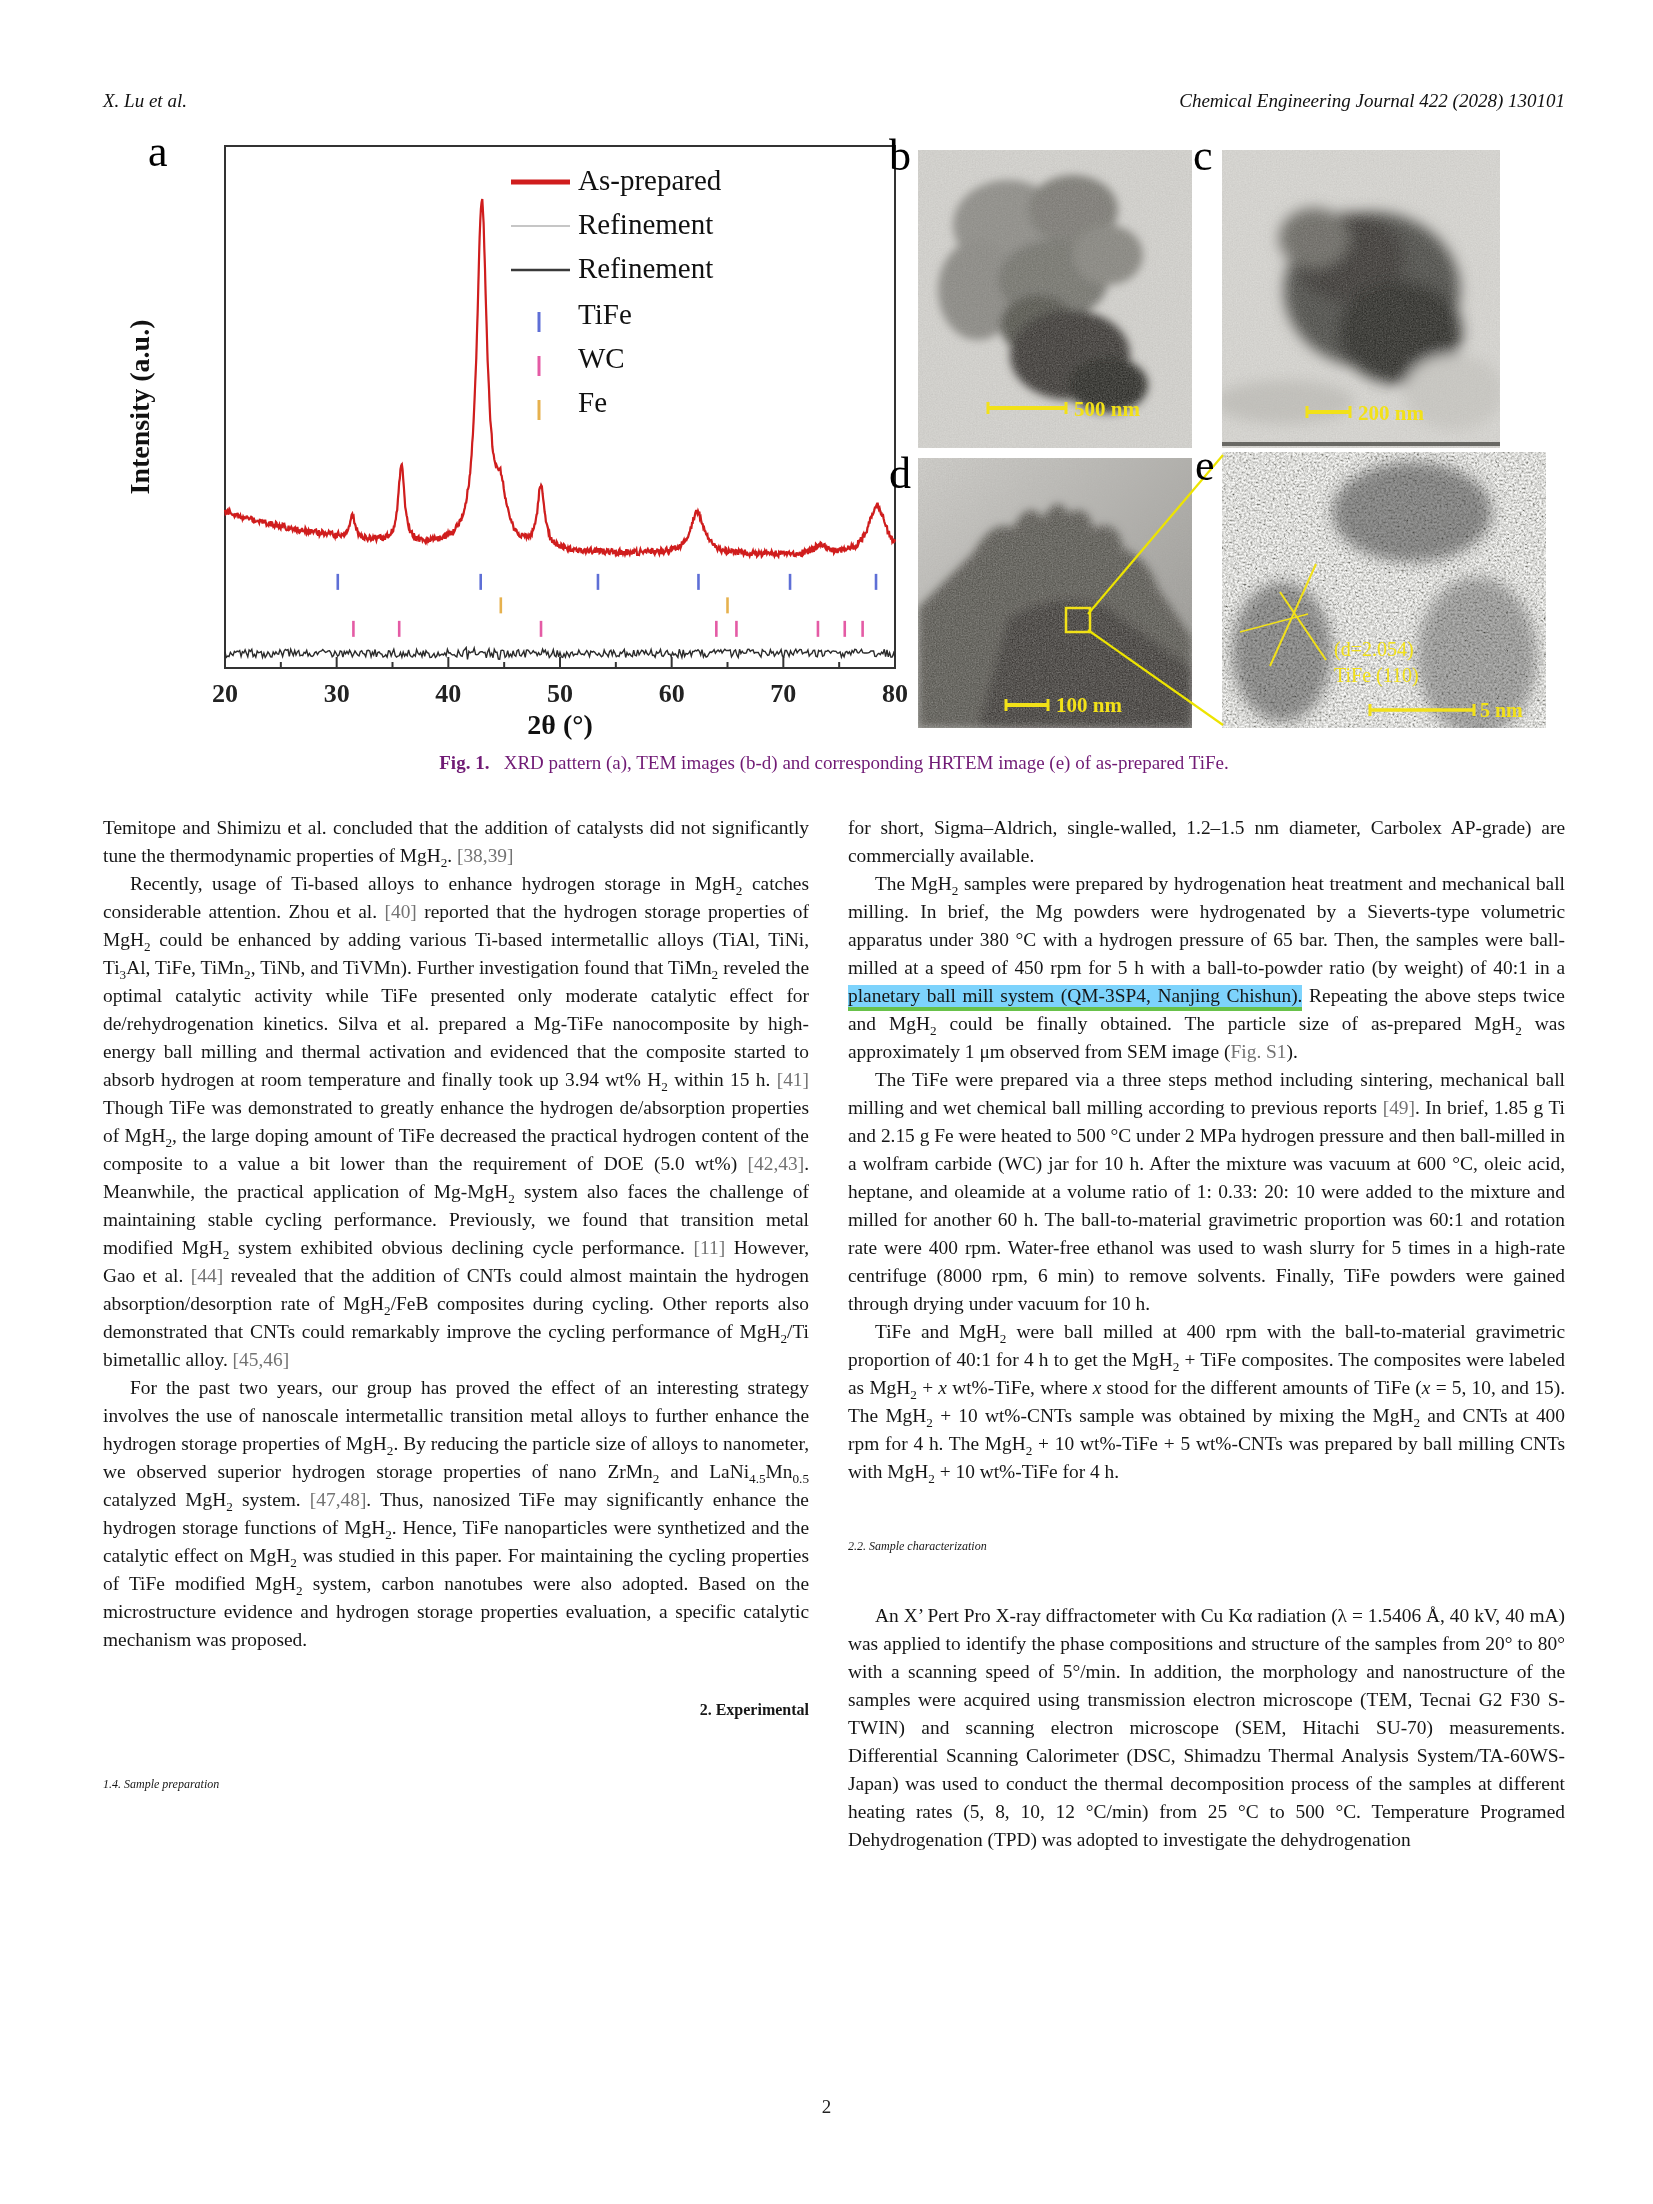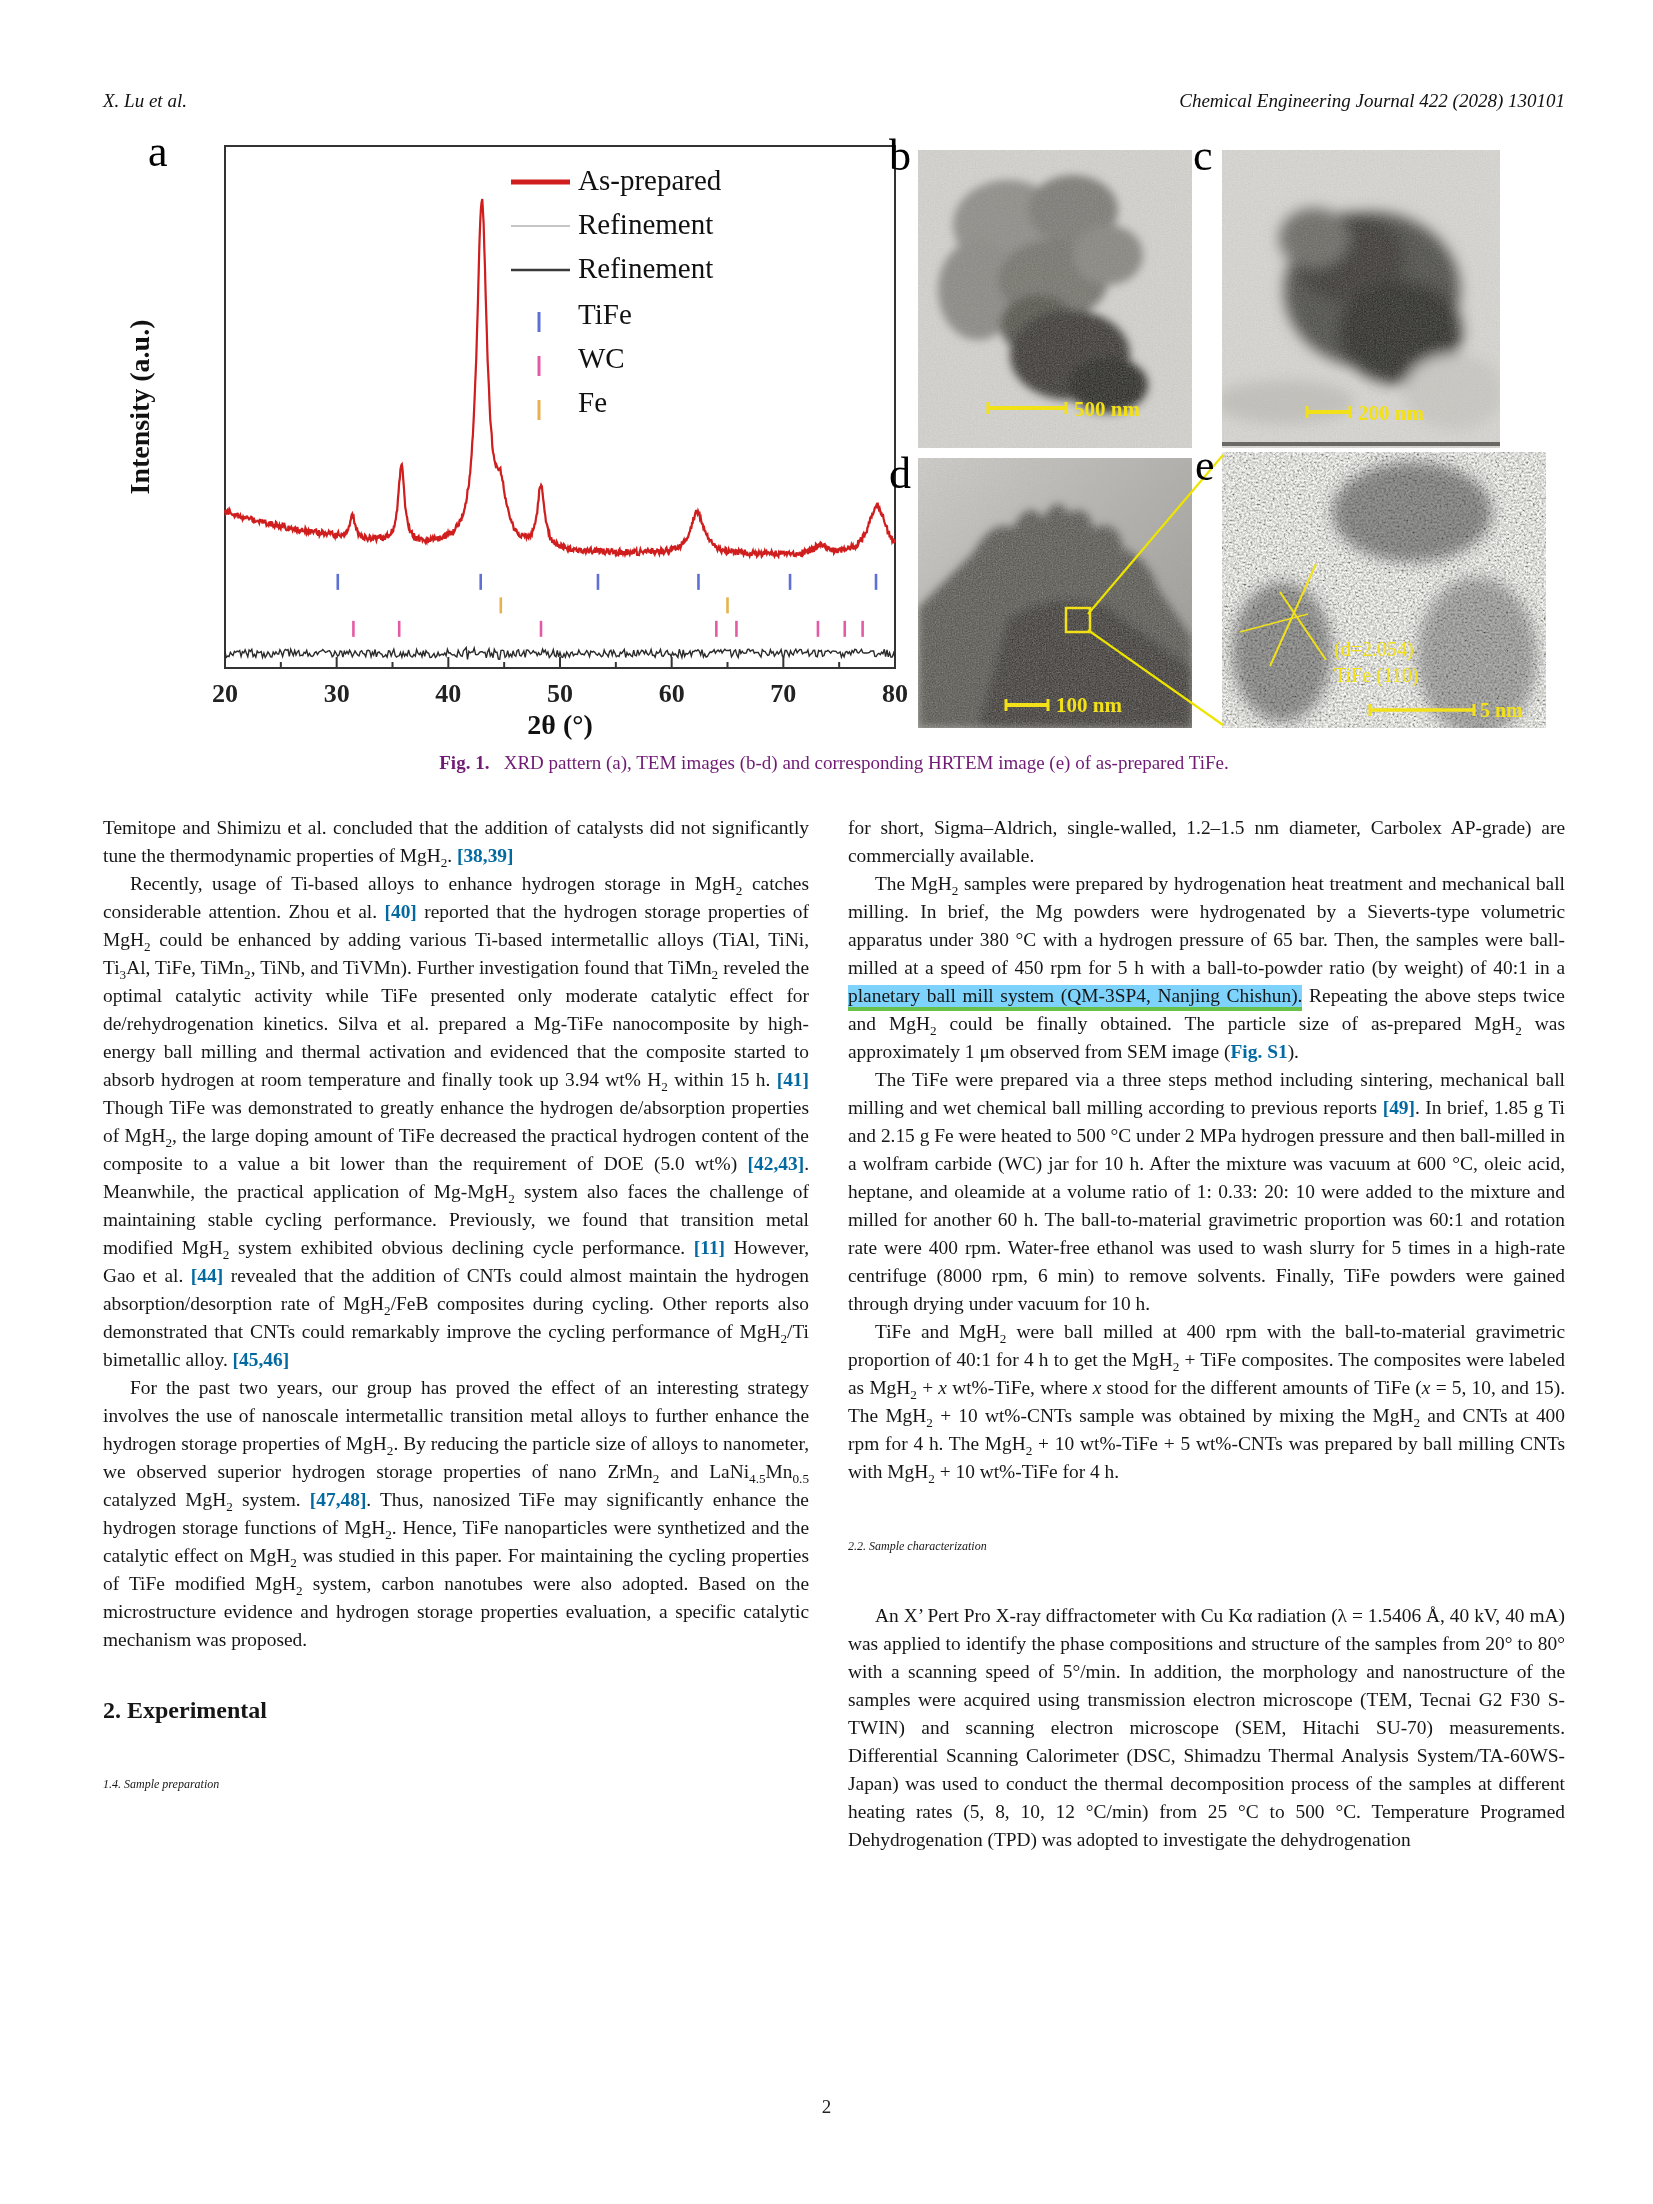--- a/index.html
+++ b/index.html
@@ -31,23 +31,23 @@
   }
   .caption .cap-label{font-weight:700;}
   .col{
     position:absolute;top:814px;font-size:19.4px;line-height:28px;
     text-align:justify;hyphens:auto;color:#161616;
   }
   #col-left{left:103px;width:706px;}
   #col-right{left:848px;width:717px;}
   p.para{margin:0;}
   p.ind{text-indent:27px;}
-  h2.sec{font-size:24px;font-weight:700;margin:42px 0 0 0;text-align:left;}
+  h2.sec{font-size:16px;font-weight:700;margin:42px 0 0 0;text-align:right;}
   h3.subsec{font-size:12px;font-style:italic;font-weight:400;margin:46px 0 42px 0;text-align:left;}
-  .cite{color:#0369a1;font-weight:bold;}
+  .cite{color:#737373;}
   .hl{background:#7dd3fc;box-shadow:0 4px 0 #68c24a;padding-bottom:1px;}
   .it{font-style:italic;}
   sub{font-size:68%;line-height:0;}
   .pagenum{position:absolute;top:2096px;left:0;width:1653px;text-align:center;font-size:19px;color:#222;}
   svg text{font-family:"Liberation Serif",serif;}
 </style>
 </head>
 <body>
 
 <svg width="0" height="0" style="position:absolute" aria-hidden="true">

